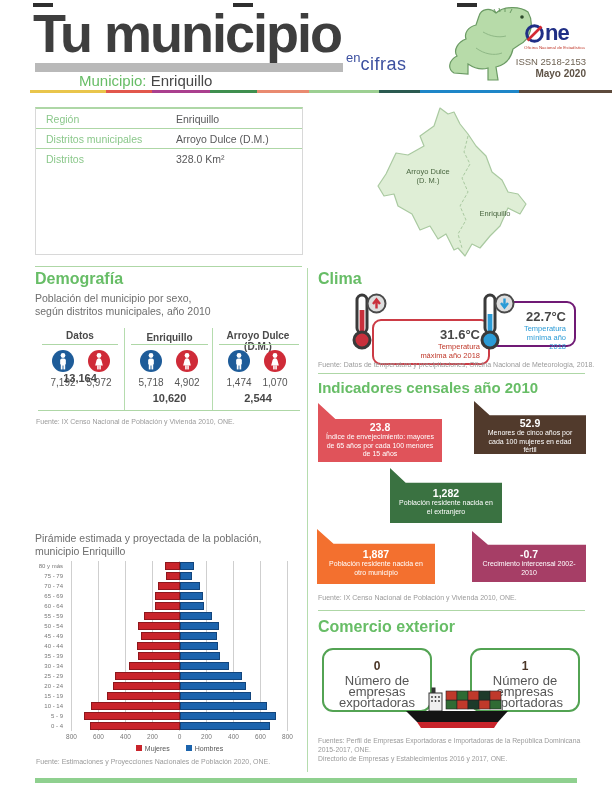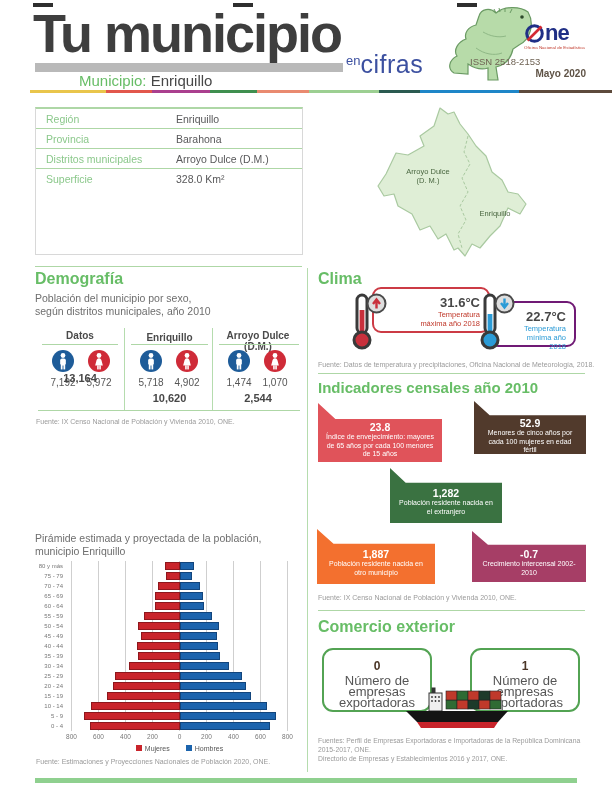--- a/index.html
+++ b/index.html
@@ -4,26 +4,26 @@
 <style>
   html,body{margin:0;padding:0;background:#ffffff;}
   body{width:612px;height:792px;position:relative;font-family:"Liberation Sans",sans-serif;overflow:hidden;color:#4a4a4a;}
   .abs{position:absolute;}
   .cropmark{position:absolute;top:3px;width:20px;height:4px;background:#2e2e2e;}
   
   .main-title{left:33px;top:6px;font-size:54px;font-weight:700;color:#3e3e3e;letter-spacing:-2px;line-height:1;}
   .gray-bar{left:35px;top:63px;width:308px;height:9px;background:#b9b9b9;}
   .encifras{left:346px;top:50px;color:#3c50a0;white-space:nowrap;}
   .encifras .en{font-size:13px;vertical-align:8px;}
-  .encifras .cifras{font-size:25px;letter-spacing:.5px;text-align:center;}
+  .encifras .cifras{font-size:18px;letter-spacing:.5px;text-align:center;}
   .one-logo{left:524px;top:22px;width:62px;text-align:left;}
   .one-logo-row{display:flex;align-items:center;}
   .one-ne{font-size:22px;font-weight:700;color:#202f86;letter-spacing:-1px;line-height:1;}
   .one-tagline{font-size:4.4px;color:#c0392b;margin-top:1px;white-space:nowrap;}
-  .issn{left:470px;top:56px;width:116px;text-align:left;font-size:9.5px;color:#6f6354;}
+  .issn{left:470px;top:56px;width:116px;text-align:right;font-size:9.5px;color:#6f6354;}
   .mayo{left:470px;top:68px;width:116px;text-align:right;font-size:10px;color:#5f5346;font-weight:700;}
   .municipio-line{left:35px;top:72px;font-size:15px;margin-left:44px;}
   .municipio-label{color:#67bd66;}
   .municipio-name{color:#474747;font-weight:500;}
   .rainbow{left:30px;top:90px;width:582px;height:3px;
     background:linear-gradient(to right,
       #e9c54b 0 13%, #e2574c 13% 21%, #aa3f8e 21% 31%, #3f8f4f 31% 39%,
       #e98a70 39% 48%, #9ccf92 48% 60%, #2a5a50 60% 67%, #1e86c8 67% 84%, #5d4a3c 84% 100%);}
   
   .info-panel{left:35px;top:107px;width:268px;height:148px;border:1px solid #d8d8d8;border-top:2px solid #aed7a6;box-sizing:border-box;background:#fff;}
@@ -112,29 +112,25 @@
   <span class="municipio-name">Enriquillo</span>
 </div>
 <div class="abs rainbow"></div>
 
 <div class="abs info-panel">
   <div class="info-row sep">
       <span class="info-label">Región</span>
       <span class="info-value">Enriquillo</span>
     </div>
   <div class="info-row sep">
-      <span class="info-label">Provincia</span>
-      <span class="info-value">Barahona</span>
-    </div>
-  <div class="info-row sep">
       <span class="info-label">Distritos municipales</span>
       <span class="info-value">Arroyo Dulce (D.M.)</span>
     </div>
   <div class="info-row">
-      <span class="info-label">Superficie</span>
+      <span class="info-label">Distritos</span>
       <span class="info-value">328.0 Km²</span>
     </div>
 </div>
 
 <svg class="abs" style="left:368px;top:98px" width="230" height="162" viewBox="0 0 230 162">
   <path d="M72,10 L80,16 L86,14 L92,26 L100,36 L108,48 L118,58 L124,74 L134,82 L140,94 L150,96 L158,106 L152,116 L140,110 L132,128 L122,138 L112,150 L104,146 L97,158 L90,150 L86,152 L78,136 L70,141 L62,128 L52,132 L44,116 L30,108 L26,96 L16,98 L10,88 L18,76 L28,55 L40,57 L56,48 L52,38 L66,28 Z" fill="#dfeed6" stroke="#a9c9a0" stroke-width="1.2" stroke-linejoin="round"></path>
   <path d="M100,38 L96,54 L102,66 L94,80 L100,94 L92,108 L98,122 L90,136 L94,150" fill="none" stroke="#a9c9a0" stroke-width="1" stroke-dasharray="3,2"></path>
   <text x="60" y="76" text-anchor="middle" font-size="7.5" fill="#4a6741">Arroyo Dulce</text>
   <text x="60" y="85" text-anchor="middle" font-size="7.5" fill="#4a6741">(D. M.)</text>
   <text x="127" y="118" text-anchor="middle" font-size="7.5" fill="#4a6741">Enriquillo</text>
@@ -206,21 +202,21 @@
 <div class="dem-num" style="left:219px;top:377px">1,474</div>
 <div class="dem-num" style="left:255px;top:377px">1,070</div>
 <div class="dem-total" style="left:38px;top:372px;width:84px">13,164</div>
 <div class="dem-total" style="left:127px;top:392px;width:85px">10,620</div>
 <div class="dem-total" style="left:214px;top:392px;width:88px">2,544</div>
 <div class="abs hline" style="left:38px;top:410px;width:262px"></div>
 <div class="abs fuente" style="left:36px;top:418px">Fuente: IX Censo Nacional de Población y Vivienda 2010, ONE.</div>
 
 <div class="abs sec-title" style="left:318px;top:270px">Clima</div>
 
-<div class="thermo-box red" style="left:372px;top:287px;width:118px;height:46px">
+<div class="thermo-box red" style="left:372px;top:319px;width:118px;height:46px">
   <div class="thermo-val">31.6°C</div>
   <div class="thermo-lbl red">Temperatura</div>
   <div class="thermo-lbl red">máxima año 2018</div>
 </div>
 <svg class="abs" style="left:349px;top:292px" width="26" height="58" viewBox="0 0 26 58">
   <rect x="8" y="3" width="10" height="38" rx="5" fill="#fff" stroke="#3a3a3a" stroke-width="3"></rect>
   <rect x="10.6" y="18" width="4.8" height="24" fill="#c9303c"></rect>
   <circle cx="13" cy="48" r="8" fill="#c9303c" stroke="#3a3a3a" stroke-width="3"></circle>
 </svg>
 <svg class="abs" style="left:366px;top:293px" width="21" height="21" viewBox="0 0 21 21">

